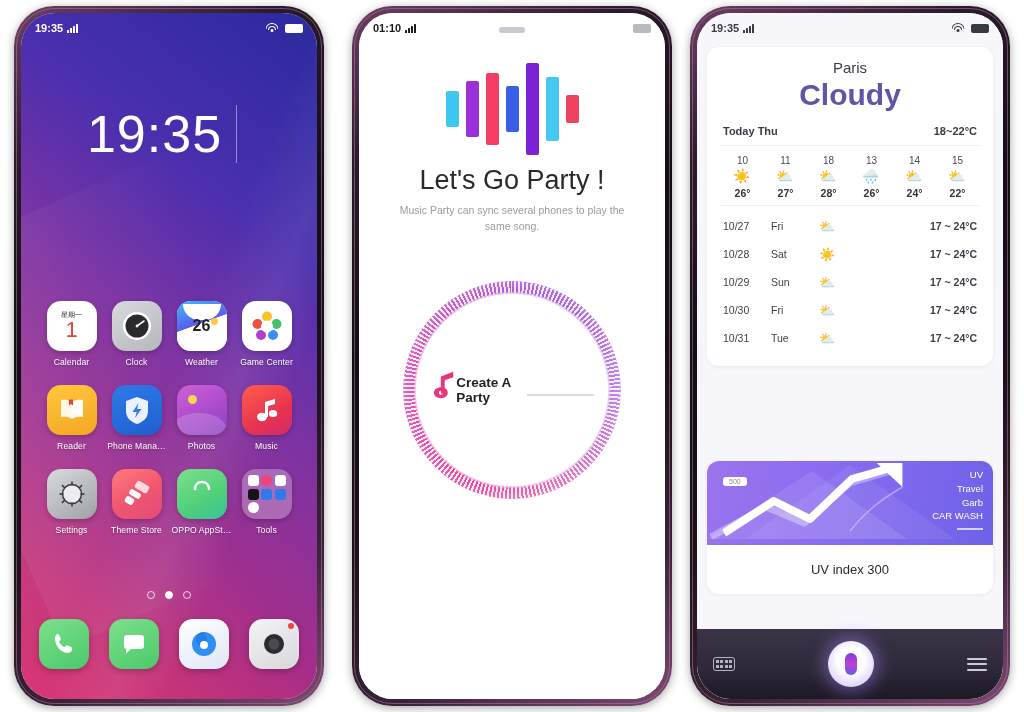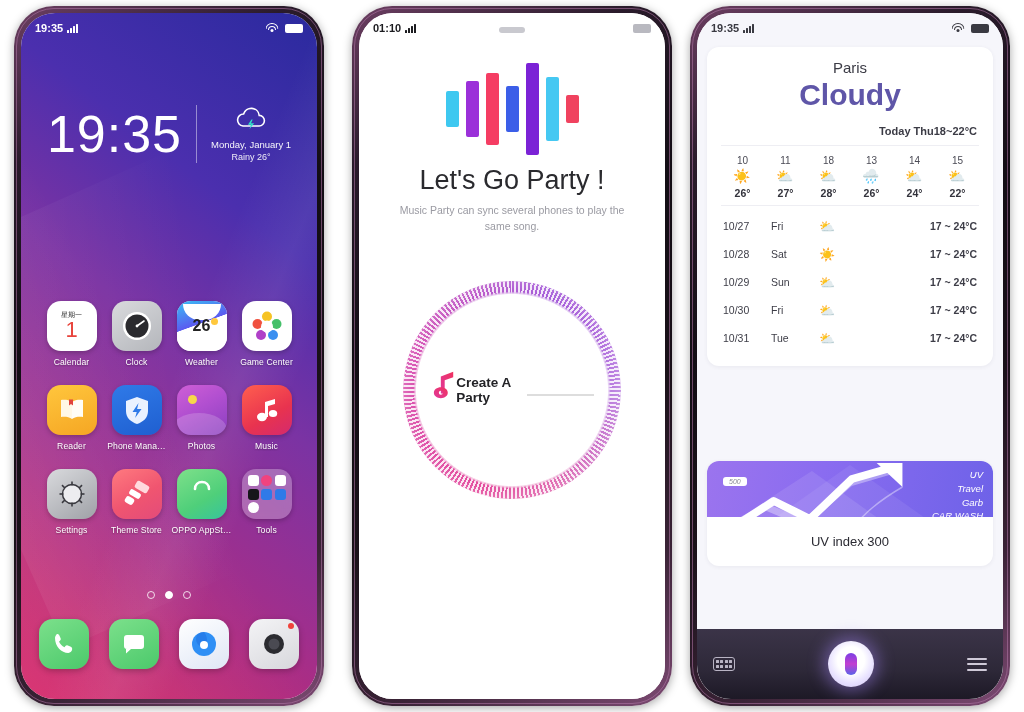--- a/index.html
+++ b/index.html
@@ -146,38 +146,38 @@
 
   
   #p3 { left: 690px; top: 6px; width: 320px; height: 700px; }
   .wx { position:absolute; inset:0; background:#f6f6fb; }
   .card { position:absolute; left:10px; right:10px; background:#fff; border-radius:12px;
     box-shadow: 0 1px 4px rgba(60,50,90,.07); }
   #card-main { top:34px; padding:12px 14px 10px; }
   .wx-city { text-align:center; font-size:15px; color:#3b3b45; margin-bottom:2px; }
   .wx-cond { text-align:center; font-size:30px; font-weight:bold; color:#5f56a8; line-height:1.1; }
   .wx-range { text-align:center; font-size:15px; color:#2f2f38; margin-top:2px; }
-  .wx-today { display:flex; justify-content:flex-end; align-items:center;
+  .wx-today { display:flex; justify-content:space-between; align-items:center;
     font-size:11px; font-weight:bold; color:#3b3b45; margin-top:14px; padding:0 2px 8px;
     border-bottom:1px solid #eeeef3; }
   .hourly { display:grid; grid-template-columns:repeat(6,1fr); padding:9px 0 6px;
     border-bottom:1px solid #eeeef3; }
   .hourly .h { text-align:center; }
   .hourly .hh { font-size:10px; color:#4a4a55; }
   .hourly .hi { font-size:14px; line-height:1.5; }
   .hourly .ht { font-size:10.5px; font-weight:bold; color:#33333c; }
   .daily { padding:6px 2px 4px; }
   .drow { display:grid; grid-template-columns: 48px 48px 1fr 72px;
     align-items:center; padding:6.5px 0; font-size:10.5px; color:#3d3d47; }
   .drow .dic { text-align:left; font-size:13px; }
   .drow .dt { text-align:right; font-weight:bold; }
 
   #card-uv { top:448px; padding:0; overflow:hidden; }
-  .uv-banner { position:relative; height:56px;
-    background: linear-gradient(100deg, #9b74ee 0%, #8a6cf0 40%, #6e62e8 100%); overflow:hidden;font-style:italic; }
+  .uv-banner { position:relative; height:84px;
+    background: linear-gradient(100deg, #9b74ee 0%, #8a6cf0 40%, #6e62e8 100%); overflow:hidden; }
   .uv-words { position:absolute; right:10px; top:7px; text-align:right; color:#fff;
     font-size:9.5px; line-height:1.45; }
   .uv-words .wl { display:block; }
   .uv-words .bar { display:block; width:26px; height:1.5px; background:rgba(255,255,255,.7); margin-left:auto; margin-top:5px; }
   .uv-tag { position:absolute; left:16px; top:16px; background:#fff; border-radius:3px;
     padding:1px 6px; font-size:7px; color:#8a8a95; }
   .uv-label { text-align:center; font-size:13px; color:#2b2b33; padding:17px 0 17px; }
 
   .asst { position:absolute; left:0; right:0; bottom:0; height:70px;
     background: linear-gradient(180deg, #3b3448 0%, #2d2838 60%, #1d1926 100%);
@@ -219,30 +219,20 @@
               <span></span>
               <span></span>
             </span>
           <span class="batt"></span>
         </div>
       </div>
 
       <div class="clockwrap">
         <div class="bigclock">19:35</div>
         <div class="clockdiv"></div>
-        <div class="wmini">
-          <div class="ico">
-            <svg width="34" height="26" viewBox="0 0 34 26" fill="none">
-              <path d="M9 19a6 6 0 0 1 .6-11.97A8 8 0 0 1 25.2 8.4 5.3 5.3 0 0 1 25 19H9z" stroke="#fff" stroke-width="1.6" fill="none"></path>
-              <path d="M17.5 12.5l-3.6 5.2h3l-1.4 4.6 4.6-6h-3.1l1.7-3.8z" fill="#2fe0c8"></path>
-            </svg>
-          </div>
-          <div class="d1">Monday, January 1</div>
-          <div class="d2">Rainy  26°</div>
-        </div>
       </div>
 
       <div class="grid">
 
         <div class="app">
           <div class="tile" style="background:#fff">
             <div style="text-align:center;line-height:1">
               <div style="font-size:7px;color:#2b2b2b;margin-bottom:1px">星期一</div>
               <div style="font-size:22px;color:#e8443c;font-weight:300">1</div>
             </div>

